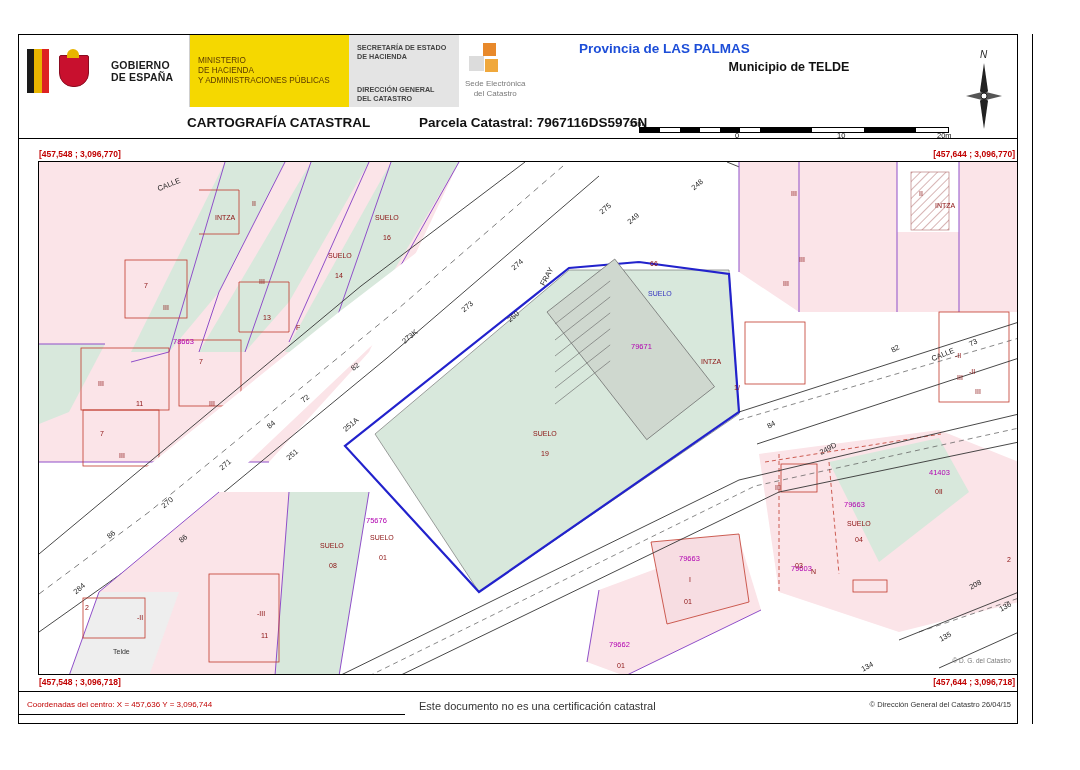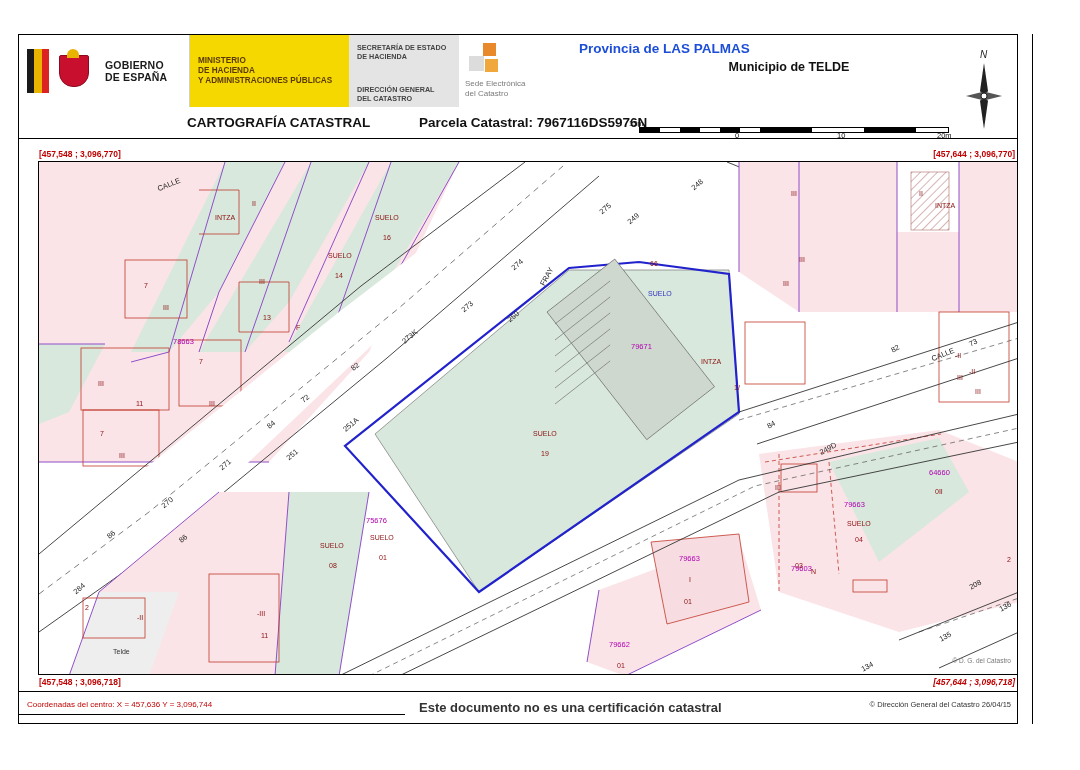--- a/index.html
+++ b/index.html
@@ -74,37 +74,37 @@
     width: 12px; height: 9px;
     background: #e8b400;
     border-radius: 6px 6px 0 0;
   }
   .gob-text {
     font-size: 10.5px;
     line-height: 12px;
     font-weight: bold;
     color: #1a1a1a;
     align-self: center;
-    margin-left: 14px;
+    margin-left: 20px;
     letter-spacing: .2px;
   }
   .yellow-box {
     width: 160px;
     background: #f5d800;
     display: flex;
     align-items: center;
     padding: 0 8px;
     box-sizing: border-box;
     border-left: 1px solid #cfcfcf;
   }
   .yellow-text {
     font-size: 8.2px;
     line-height: 10px;
     color: #5b3a00;
-    font-weight: bold;
+    font-weight: normal;
   }
   .grey-box {
     width: 110px;
     background: #e4e4e4;
     padding: 8px 6px 0 8px;
     box-sizing: border-box;
   }
   .grey-text {
     font-size: 7.2px;
     line-height: 9px;
@@ -123,20 +123,21 @@
   .sq { position: absolute; }
   .sq.a { left: 16px; top: 0; width: 13px; height: 13px; background: #e8892b; }
   .sq.b { left: 2px;  top: 13px; width: 15px; height: 15px; background: #dcdcdc; }
   .sq.c { left: 18px; top: 16px; width: 13px; height: 13px; background: #f0a83c; }
   .sede-text {
     position: absolute;
     left: 6px; top: 44px;
     font-size: 8px;
     line-height: 10px;
     color: #7a7a7a;
+    text-align: center;
   }
   
   .prov {
     position: absolute;
     left: 560px; top: 6px;
     width: 420px;
     text-align: left;
     font-size: 13.5px;
     font-weight: bold;
     color: #1d4ed8;
@@ -213,21 +214,21 @@
   .corner {
     position: absolute;
     font-size: 8.5px;
     color: #c00000;
     font-weight: bold;
     white-space: nowrap;
   }
   .corner.tl { left: 20px; top: 114px; }
   .corner.tr { right: 2px; top: 114px; }
   .corner.bl { left: 20px; top: 642px; }
-  .corner.br { right: 2px; top: 642px; font-style: italic; }
+  .corner.br { right: 2px; top: 642px; }
   
   .map {
     position: absolute;
     left: 19px; top: 126px;
     width: 980px; height: 514px;
     border: 1px solid #000;
     box-sizing: border-box;
     overflow: hidden;
     background: #ffffff;
   }
@@ -252,21 +253,21 @@
     height: 51px;
     border-top: 1px solid #000;
     box-sizing: border-box;
   }
   .foot-left {
     position: absolute; left: 8px; top: 8px;
     font-size: 8px; color: #c00000;
   }
   .foot-mid {
     position: absolute; left: 400px; top: 8px;
-    font-size: 13px; color: #333; font-weight: bold;
+    font-size: 11px; color: #333;
   }
   .foot-right {
     position: absolute; right: 6px; top: 8px;
     font-size: 7.5px; color: #333;
   }
   .foot-sep {
     position: absolute; left: 0; top: 22px;
     width: 386px; height: 0;
     border-top: 1px solid #000;
   }
@@ -579,21 +580,21 @@
           <div class="maplabel " style="left: 645px; top: 436px;">01</div>
           <div class="maplabel ref" style="left: 570px; top: 478px;">79662</div>
           <div class="maplabel " style="left: 578px; top: 500px;">01</div>
           <div class="maplabel " style="left: 736px; top: 322px;">III</div>
           <div class="maplabel ref" style="left: 752px; top: 370px; margin-top: 32px;">79603</div>
           <div class="maplabel " style="left: 756px; top: 400px;">03</div>
           <div class="maplabel " style="left: 772px; top: 406px;">N</div>
           <div class="maplabel ref" style="left: 805px; top: 338px;">79663</div>
           <div class="maplabel " style="left: 808px; top: 358px;">SUELO</div>
           <div class="maplabel " style="left: 816px; top: 374px;">04</div>
-          <div class="maplabel ref" style="left: 890px; top: 306px;">64660</div>
+          <div class="maplabel ref" style="left: 890px; top: 306px;">41403</div>
           <div class="maplabel " style="left: 896px; top: 326px;">0II</div>
           <div class="maplabel " style="left: 930px; top: 206px;">-II</div>
           <div class="maplabel " style="left: 936px; top: 226px;">III</div>
           <div class="maplabel " style="left: 968px; top: 394px;">2</div>
         </div>
 
       <div class="maplabel grey" style="right:6px; bottom:10px;">© D. G. del Catastro</div>
     </div>
 
     <div class="footer">

